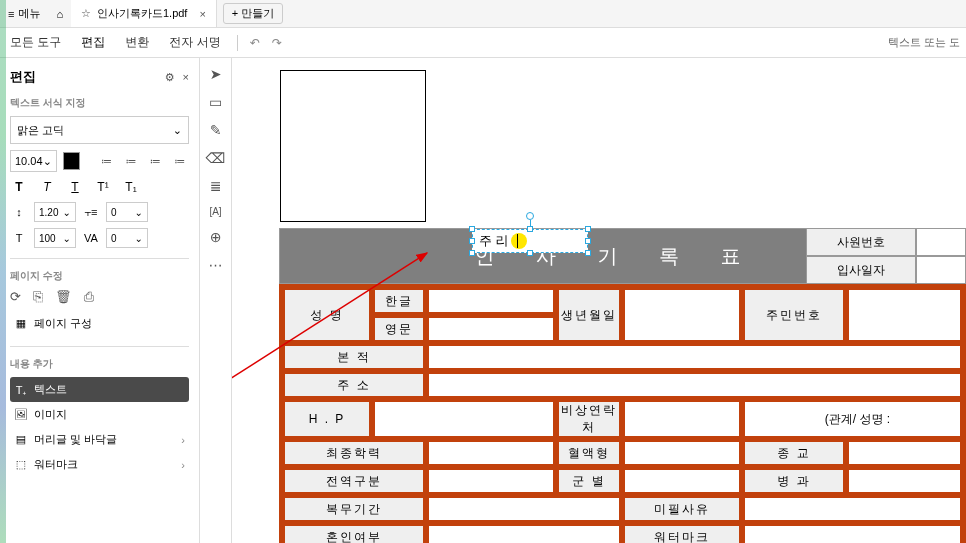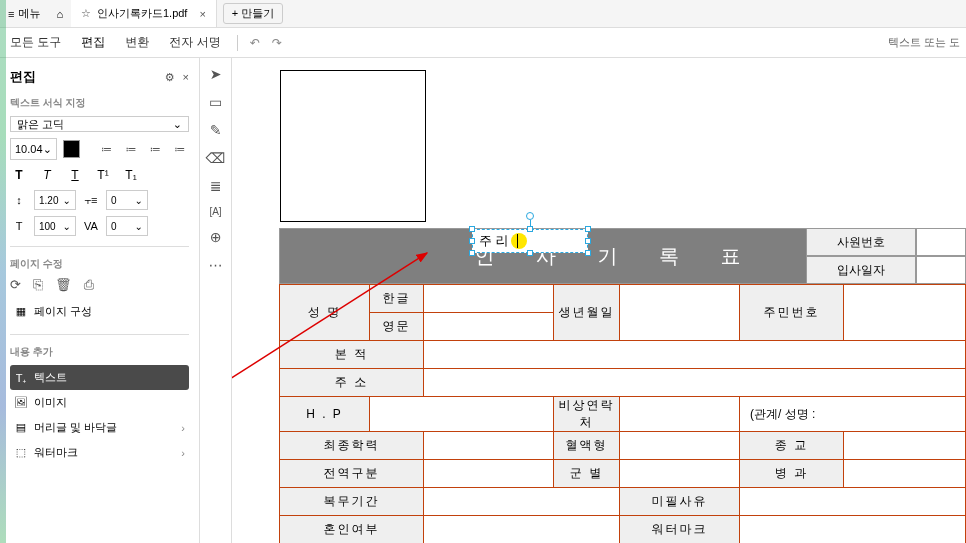--- a/index.html
+++ b/index.html
@@ -25,21 +25,21 @@
 
 .main { display: flex; height: calc(100% - 58px); }
 
 
 .left-panel { width: 200px; border-right: 1px solid #ddd; padding: 10px; font-size: 11px; overflow: hidden; }
 .panel-header { display: flex; align-items: center; margin-bottom: 10px; }
 .panel-header .title { font-size: 13px; font-weight: 600; }
 .panel-header .gear { margin-left: auto; margin-right: 8px; color: #555; }
 .panel-header .close { color: #555; }
 .section-label { font-size: 10px; color: #888; margin: 8px 0 6px; font-weight: bold; }
-.font-select { width: 100%; height: 16px; border: 1px solid #ccc; padding: 0 6px; display: flex; align-items: center; justify-content: space-between; font-size: 11px; }
+.font-select { width: 100%; height: 28px; border: 1px solid #ccc; padding: 0 6px; display: flex; align-items: center; justify-content: space-between; font-size: 11px; }
 .row { display: flex; align-items: center; gap: 6px; margin: 6px 0; }
 .size-select { width: 50px; height: 22px; border: 1px solid #ccc; display: flex; align-items: center; padding: 0 4px; font-size: 11px; justify-content: space-between; }
 .color-swatch { width: 18px; height: 18px; background: #000; border: 1px solid #999; }
 .icon-btn { width: 20px; height: 20px; display: flex; align-items: center; justify-content: center; font-size: 11px; color: #555; }
 .format-row { display: flex; gap: 10px; margin: 6px 0; }
 .format-row .fmt { width: 18px; height: 18px; display: flex; align-items: center; justify-content: center; font-size: 12px; }
 .num-row { display: flex; align-items: center; gap: 6px; margin: 6px 0; }
 .num-row .lbl { width: 18px; font-size: 11px; display: flex; align-items: center; justify-content: center; }
 .num-row .val { width: 42px; height: 20px; border: 1px solid #ccc; display: flex; align-items: center; padding: 0 4px; font-size: 10px; justify-content: space-between; }
 .hr { border: none; border-top: 1px solid #ddd; margin: 10px 0; }
@@ -56,21 +56,21 @@
 .doc-rect { position: absolute; left: 48px; top: 12px; width: 146px; height: 152px; border: 1px solid #000; background: #fff; }
 
 .form { position: absolute; left: 47px; top: 170px; right: 0; }
 .title-band { height: 56px; background: #7f7f7f; display: flex; align-items: center; border: 1px solid #999; border-right: none; }
 .title-band .spacer { width: 147px; }
 .title-band .title-text { flex: 1; text-align: center; color: #fff; font-size: 20px; letter-spacing: 18px; font-weight: 400; }
 .title-side { width: 110px; display: flex; flex-direction: column; }
 .title-side .cell { height: 28px; background: #efefef; border: 1px solid #999; border-left: 1px solid #999; display: flex; align-items: center; justify-content: center; font-size: 12px; }
 
 table.form-table { width: 100%; border-collapse: collapse; }
-table.form-table td { border: 1px solid #c2410c; height: 28px; font-size: 12px; text-align: center; background: #fff; }
+table.form-table td { border: 6px solid #c2410c; height: 28px; font-size: 12px; text-align: center; background: #fff; }
 table.form-table td.h { background: #efefef; letter-spacing: 2px; }
 
 
 .edit-box { position: absolute; left: 240px; top: 171px; width: 116px; height: 24px; border: 1px dashed #2aa8e0; background: #fff; display: flex; align-items: center; padding: 0 6px; font-size: 13px; z-index:5;}
 .edit-box .handle { position: absolute; width: 6px; height: 6px; background: #fff; border: 1px solid #2aa8e0; }
 .edit-box .handle.tl { left: -4px; top: -4px; }
 .edit-box .handle.tr { right: -4px; top: -4px; }
 .edit-box .handle.bl { left: -4px; bottom: -4px; }
 .edit-box .handle.br { right: -4px; bottom: -4px; }
 .edit-box .handle.ml { left: -4px; top: 50%; margin-top:-3px; }
@@ -276,21 +276,21 @@
         </tr>
         <tr>
           <td class="h" colspan="2">주  소</td>
           <td colspan="5"></td>
         </tr>
         <tr>
           <td class="h">H . P</td>
           <td colspan="2"></td>
           <td class="h">비상연락처</td>
           <td></td>
-          <td colspan="2" style="text-align:left;padding-left:10px">(관계/ 성명 :</td>
+          <td colspan="2" style="text-align:center;padding-left:10px">(관계/ 성명 :</td>
         </tr>
         <tr>
           <td class="h" colspan="2">최종학력</td>
           <td></td>
           <td class="h">혈액형</td>
           <td></td>
           <td class="h">종  교</td>
           <td></td>
         </tr>
         <tr>

